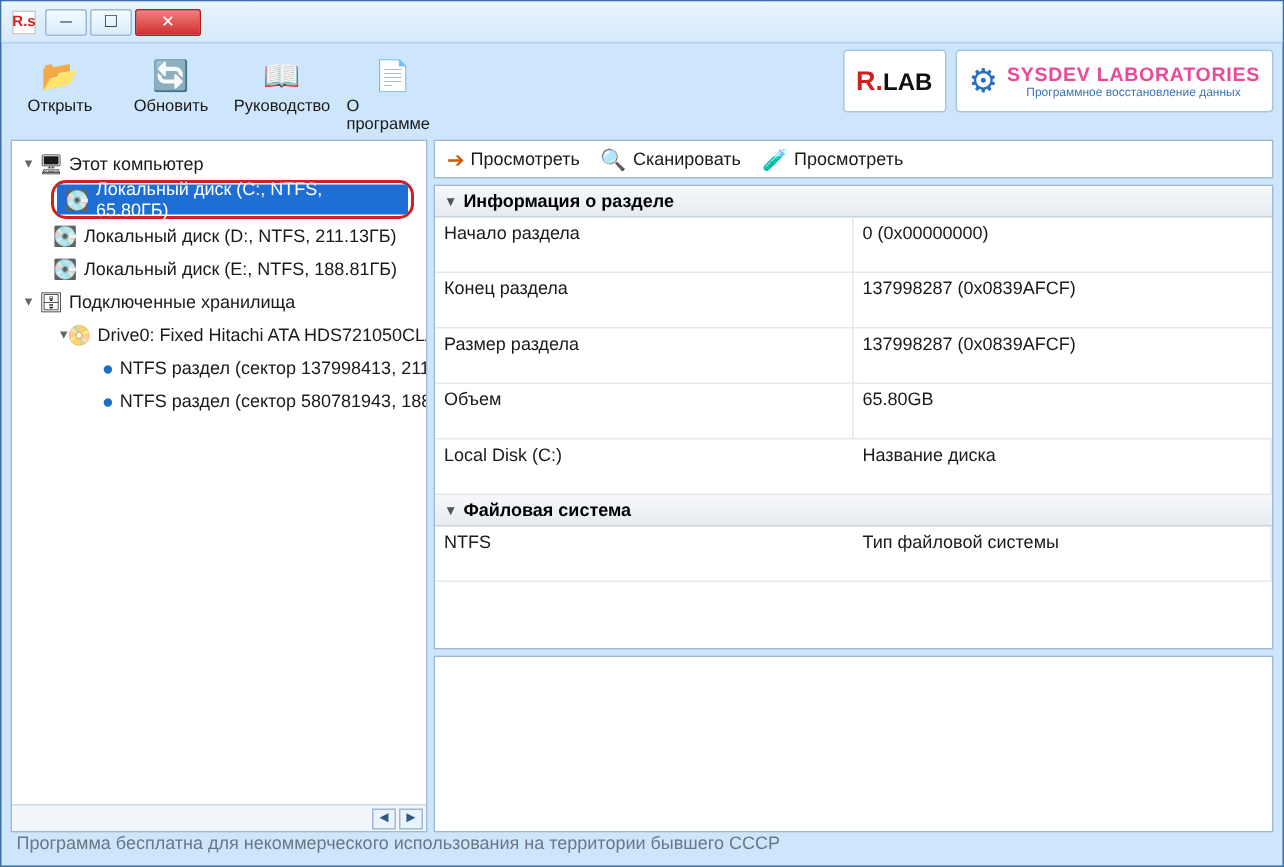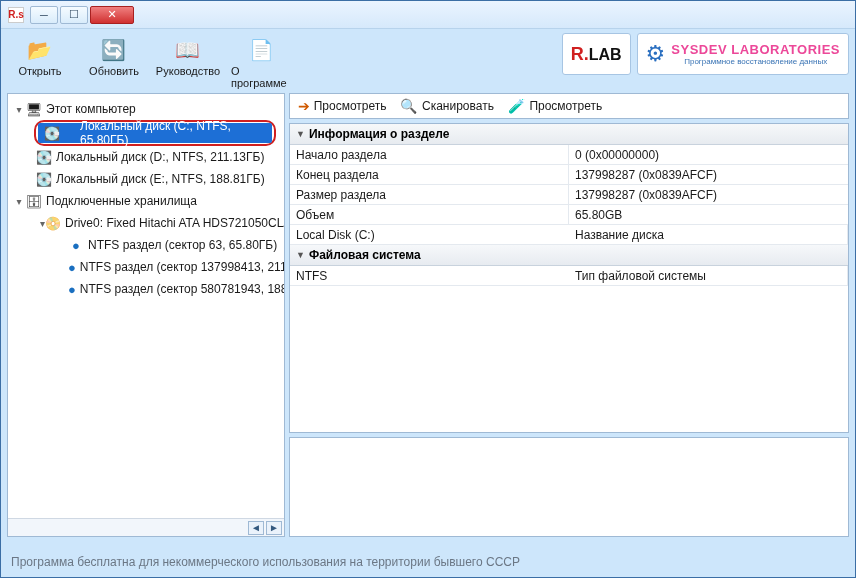--- a/index.html
+++ b/index.html
@@ -141,21 +141,20 @@
     padding: 1px 2px;
     margin: 0 8px 0 26px;
   }
   .selected {
     background:#1d6fd6;
     color:#fff;
     border-radius: 2px;
     height:20px;
     display:flex; align-items:center;
     padding: 0 6px;
-    gap: 16px;
   }
   .selected .row-ico{ filter: none; }
   .indent2 { padding-left: 28px;}
   .indent2b { padding-left: 32px;}
   .indent3 { padding-left: 60px;}
   .hscroll {
     height:18px;
     border-top:1px solid #cfd8e3;
     background:#f2f6fb;
     display:flex; align-items:center; justify-content:flex-end;
@@ -199,31 +198,31 @@
   .grid{
     display:grid;
     grid-template-columns: 1fr 1fr;
   }
   .cell{
     border-bottom:1px solid #e4e9ef;
     padding: 3px 6px;
     font-size:12px;
     color:#1a1a1a;
     border-right:1px solid #e4e9ef;
-    height:20px;
+    height:37px;
   }
   .cell.v{ border-right:none;}
   .bottom-box{
     background:#fff;
     border:1px solid #9fb9d4;
     flex:1;
     min-height:80px;
   }
   .statusbar{
-    padding: 18px 10px 8px 10px;
+    padding: 0 10px 8px 10px;
     color:#6b7785;
     font-size:12px;
   }
   .computer-ico::before{content:"🖥";font-size:13px;}
   .disk-ico::before{content:"💽";font-size:13px;}
   .storage-ico::before{content:"🗄";font-size:13px;}
   .drive-ico::before{content:"📀";font-size:13px;}
   .part-ico{ color:#1a6fc0; }
   .part-ico::before{content:"●";}
 </style>
@@ -306,24 +305,20 @@
           <span class="row-ico storage-ico"></span>
           <span>Подключенные хранилища</span>
         </div>
 
         <div class="tree-row indent2b">
           <span class="tw">▾</span>
           <span class="row-ico drive-ico"></span>
           <span>Drive0: Fixed Hitachi ATA HDS721050CLA</span>
         </div>
 
-        <div class="tree-row indent3">
-          <span class="row-ico part-ico"></span>
-          <span>NTFS раздел (сектор 63, 65.80ГБ)</span>
-        </div>
         <div class="tree-row indent3">
           <span class="row-ico part-ico"></span>
           <span>NTFS раздел (сектор 137998413, 211.13ГБ)</span>
         </div>
         <div class="tree-row indent3">
           <span class="row-ico part-ico"></span>
           <span>NTFS раздел (сектор 580781943, 188.81ГБ)</span>
         </div>
       </div>
       <div class="hscroll">

